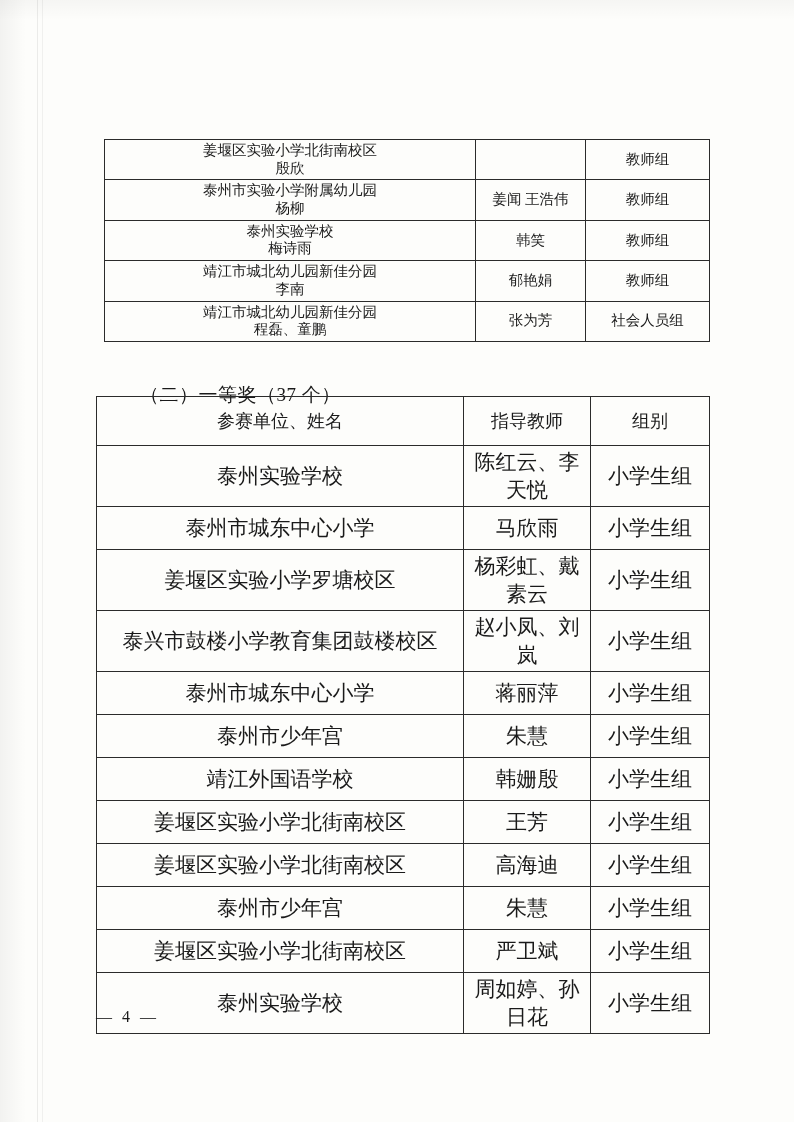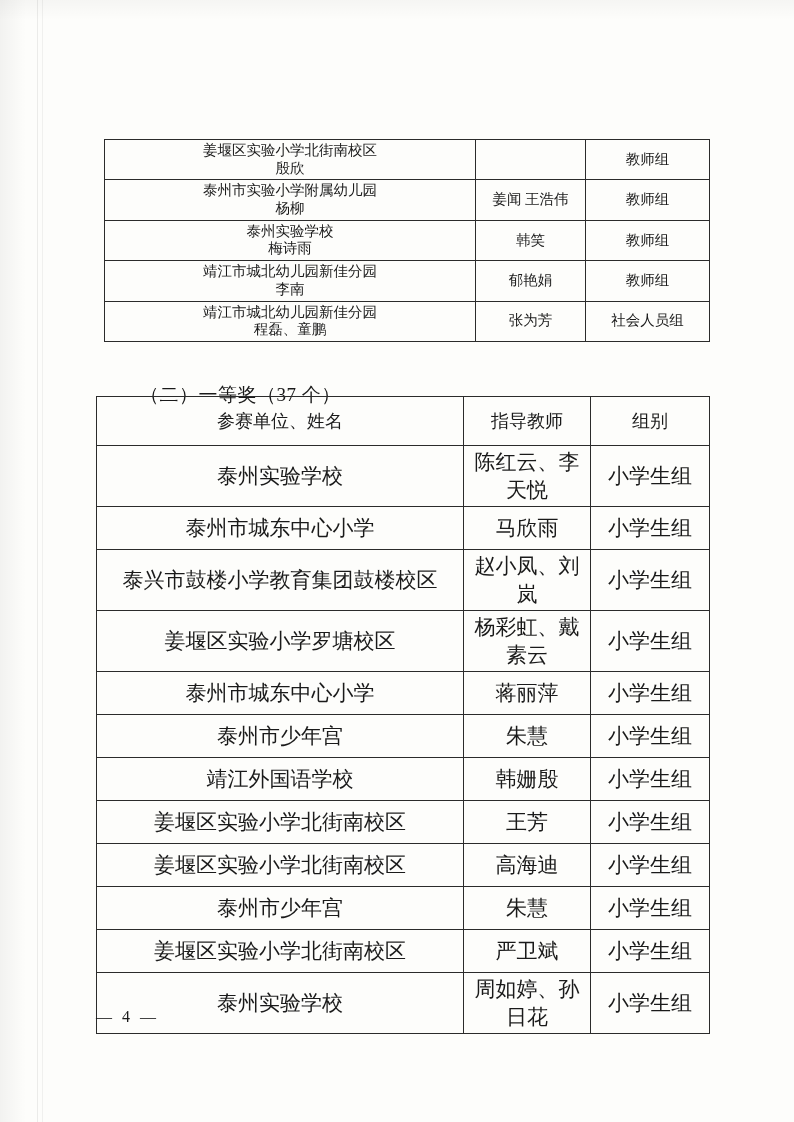--- a/index.html
+++ b/index.html
@@ -187,30 +187,30 @@
         <td>泰州实验学校</td>
         <td>陈红云、李天悦</td>
         <td>小学生组</td>
       </tr>
       <tr>
         <td>泰州市城东中心小学</td>
         <td>马欣雨</td>
         <td>小学生组</td>
       </tr>
       <tr>
+        <td>姜堰区实验小学罗塘校区</td>
+        <td>杨彩虹、戴素云</td>
+        <td>小学生组</td>
+      </tr>
+      <tr>
         <td>泰兴市鼓楼小学教育集团鼓楼校区</td>
         <td>赵小凤、刘岚</td>
         <td>小学生组</td>
       </tr>
       <tr>
-        <td>姜堰区实验小学罗塘校区</td>
-        <td>杨彩虹、戴素云</td>
-        <td>小学生组</td>
-      </tr>
-      <tr>
         <td>泰州市城东中心小学</td>
         <td>蒋丽萍</td>
         <td>小学生组</td>
       </tr>
       <tr>
         <td>泰州市少年宫</td>
         <td>朱慧</td>
         <td>小学生组</td>
       </tr>
       <tr>

